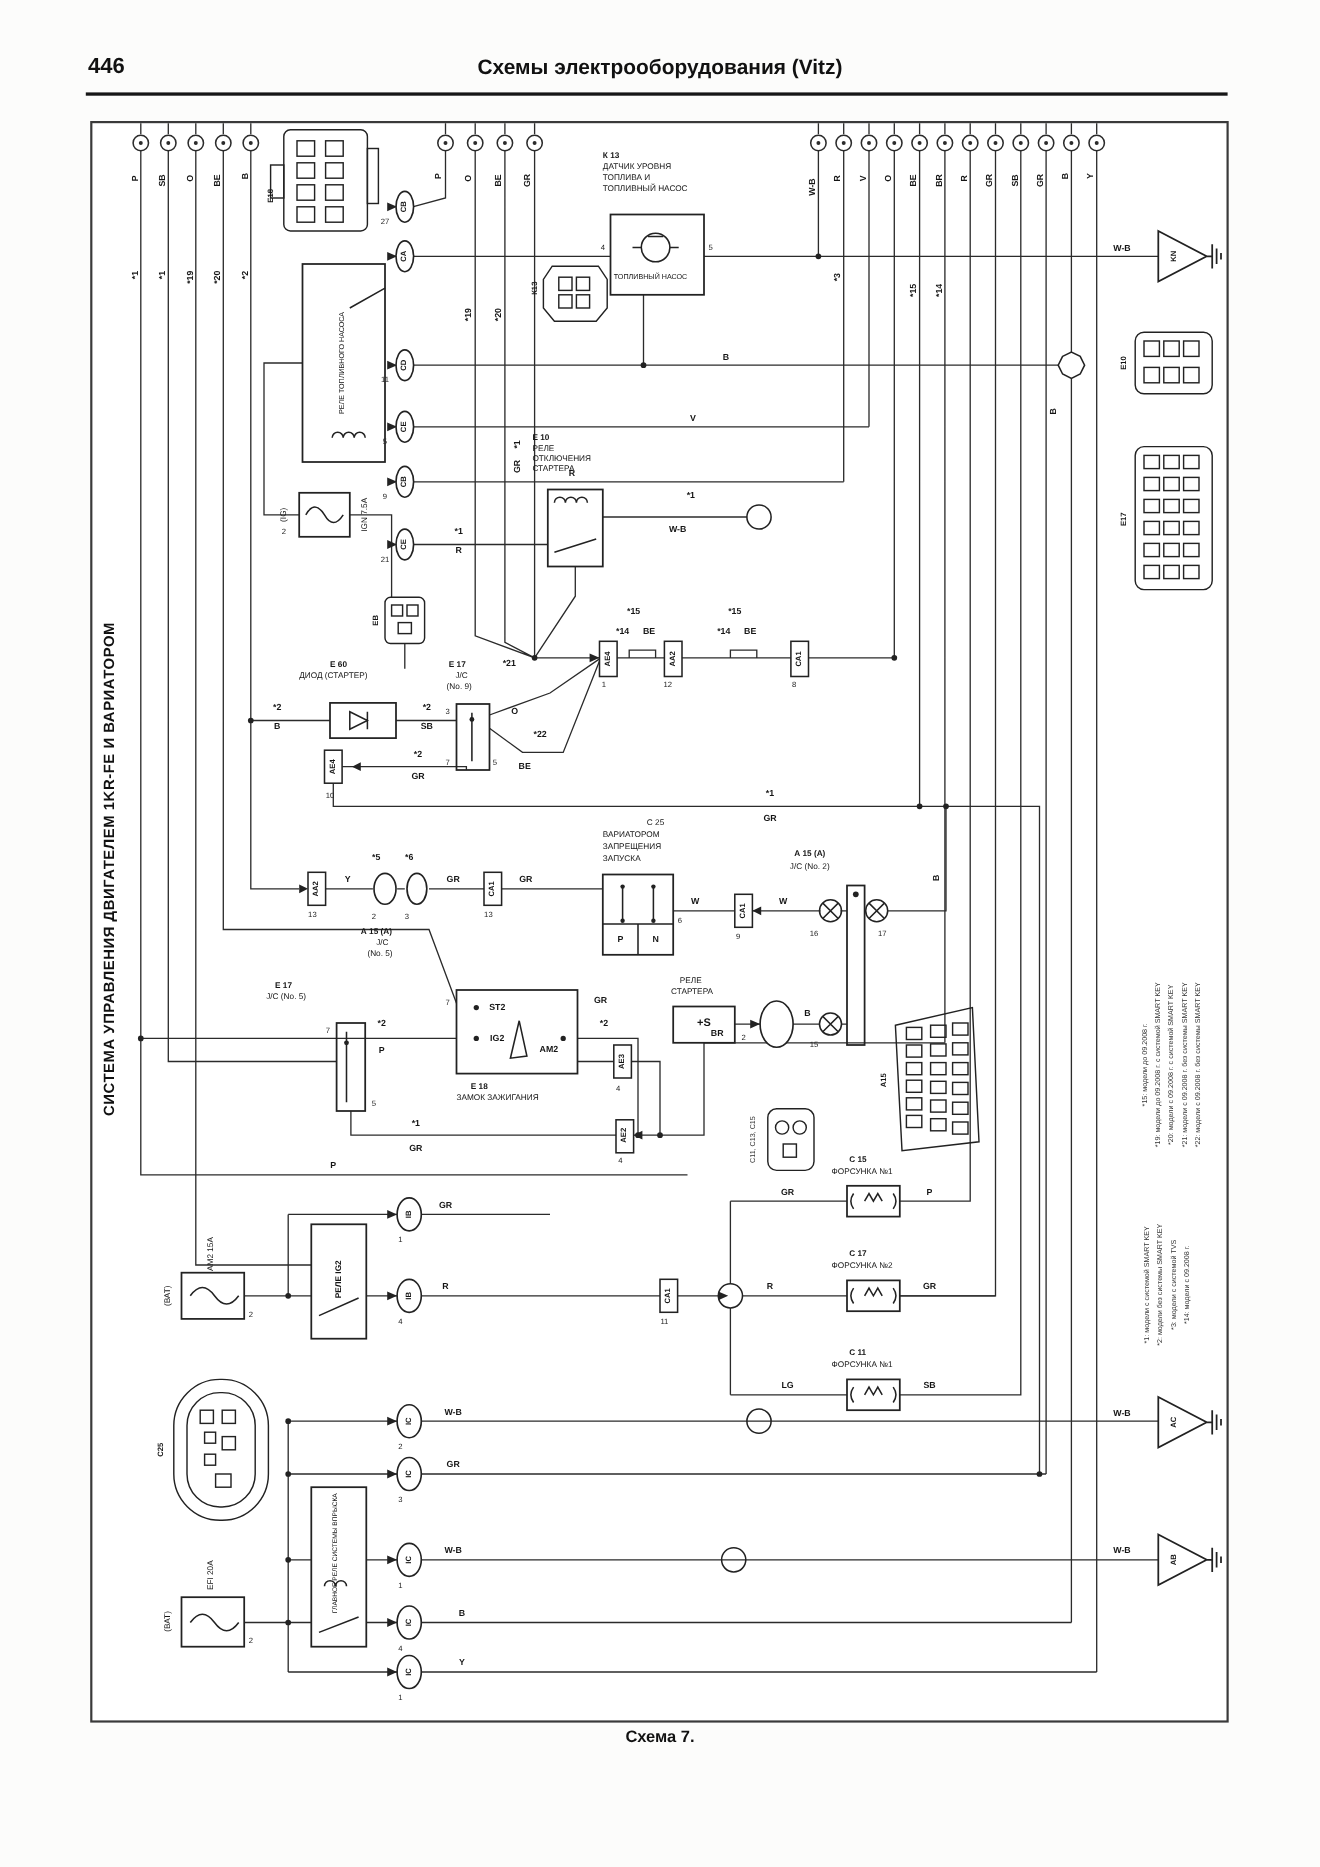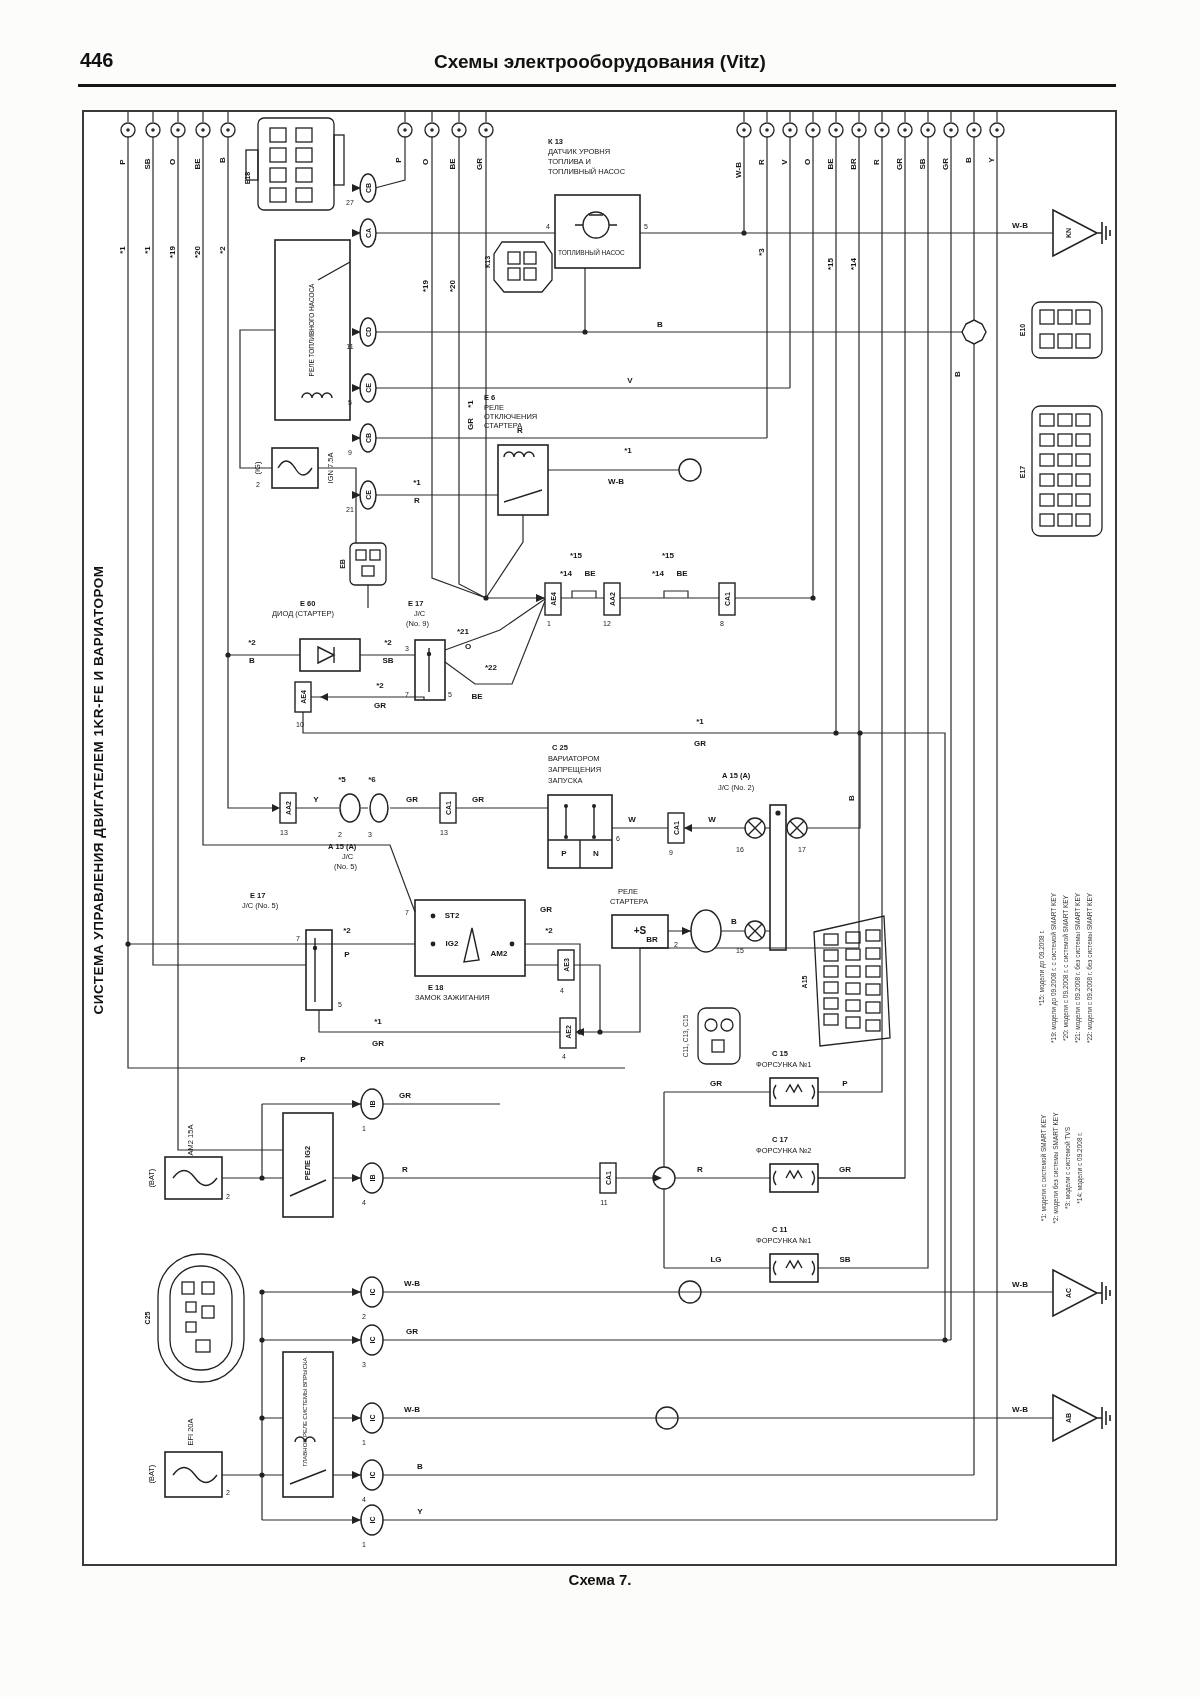--- a/index.html
+++ b/index.html
@@ -403,41 +403,41 @@
 <span class="lab h" style="left:1020px;top:226px">W-B</span>
 <span class="cc r" style="left:1068px;top:233px">KN</span>
 
 <span class="lab h" style="left:660px;top:325px">B</span>
 <span class="lab r" style="left:958px;top:374px">B</span>
 <span class="lab h" style="left:630px;top:381px">V</span>
 <span class="lab h" style="left:520px;top:431px">R</span>
 <span class="lab h" style="left:417px;top:483px">*1</span>
 <span class="lab h" style="left:417px;top:501px">R</span>
 
-<span class="c" style="left:484px;top:394px;font-weight:bold">Е 6</span>
+<span class="c" style="left:484px;top:394px;font-weight:bold">Е 10</span>
 <span class="c" style="left:484px;top:404px">РЕЛЕ</span>
 <span class="c" style="left:484px;top:413px">ОТКЛЮЧЕНИЯ</span>
 <span class="c" style="left:484px;top:422px">СТАРТЕРА</span>
 <span class="lab h" style="left:628px;top:451px">*1</span>
 <span class="lab h" style="left:616px;top:482px">W-B</span>
 
 <span class="c" style="left:300px;top:600px;font-weight:bold">Е 60</span>
 <span class="c" style="left:272px;top:610px">ДИОД (СТАРТЕР)</span>
 <span class="lab h" style="left:252px;top:643px">*2</span>
 <span class="lab h" style="left:252px;top:661px">B</span>
 <span class="lab h" style="left:388px;top:643px">*2</span>
 <span class="lab h" style="left:388px;top:661px">SB</span>
 
 <span class="c" style="left:408px;top:600px;font-weight:bold">Е 17</span>
 <span class="c" style="left:414px;top:610px">J/C</span>
 <span class="c" style="left:406px;top:620px">(No. 9)</span>
 <span class="p h" style="left:407px;top:648px">3</span>
 <span class="p h" style="left:407px;top:694px">7</span>
 <span class="p h" style="left:450px;top:694px">5</span>
-<span class="lab h" style="left:463px;top:632px">*21</span>
+<span class="lab h" style="left:463px;top:603px">*21</span>
 <span class="lab h" style="left:468px;top:647px">O</span>
 <span class="lab h" style="left:491px;top:668px">*22</span>
 <span class="lab h" style="left:477px;top:697px">BE</span>
 <span class="lab h" style="left:380px;top:686px">*2</span>
 <span class="lab h" style="left:380px;top:706px">GR</span>
 <span class="cc r" style="left:303px;top:697px">АЕ4</span>
 <span class="p h" style="left:300px;top:724px">10</span>
 
 <span class="cc r" style="left:553px;top:599px">АЕ4</span>
 <span class="p h" style="left:549px;top:623px">1</span>
@@ -462,21 +462,21 @@
 <span class="lab h" style="left:372px;top:780px">*6</span>
 <span class="p h" style="left:340px;top:834px">2</span>
 <span class="p h" style="left:370px;top:834px">3</span>
 <span class="c" style="left:328px;top:843px;font-weight:bold">А 15 (А)</span>
 <span class="c" style="left:342px;top:853px">J/C</span>
 <span class="c" style="left:334px;top:863px">(No. 5)</span>
 <span class="lab h" style="left:412px;top:800px">GR</span>
 <span class="cc r" style="left:448px;top:808px">СА1</span>
 <span class="p h" style="left:444px;top:832px">13</span>
 <span class="lab h" style="left:478px;top:800px">GR</span>
-<span class="c" style="left:552px;top:744px;font-weight:bold">С 25</span>
+<span class="c" style="left:588px;top:744px;font-weight:normal">С 25</span>
 <span class="c" style="left:548px;top:755px">ВАРИАТОРОМ</span>
 <span class="c" style="left:548px;top:766px">ЗАПРЕЩЕНИЯ</span>
 <span class="c" style="left:548px;top:777px">ЗАПУСКА</span>
 <span class="lab h" style="left:564px;top:854px">P</span>
 <span class="lab h" style="left:596px;top:854px">N</span>
 <span class="p h" style="left:618px;top:838px">6</span>
 <span class="lab h" style="left:632px;top:820px">W</span>
 <span class="cc r" style="left:676px;top:828px">СА1</span>
 <span class="p h" style="left:671px;top:852px">9</span>
 <span class="lab h" style="left:712px;top:820px">W</span>

